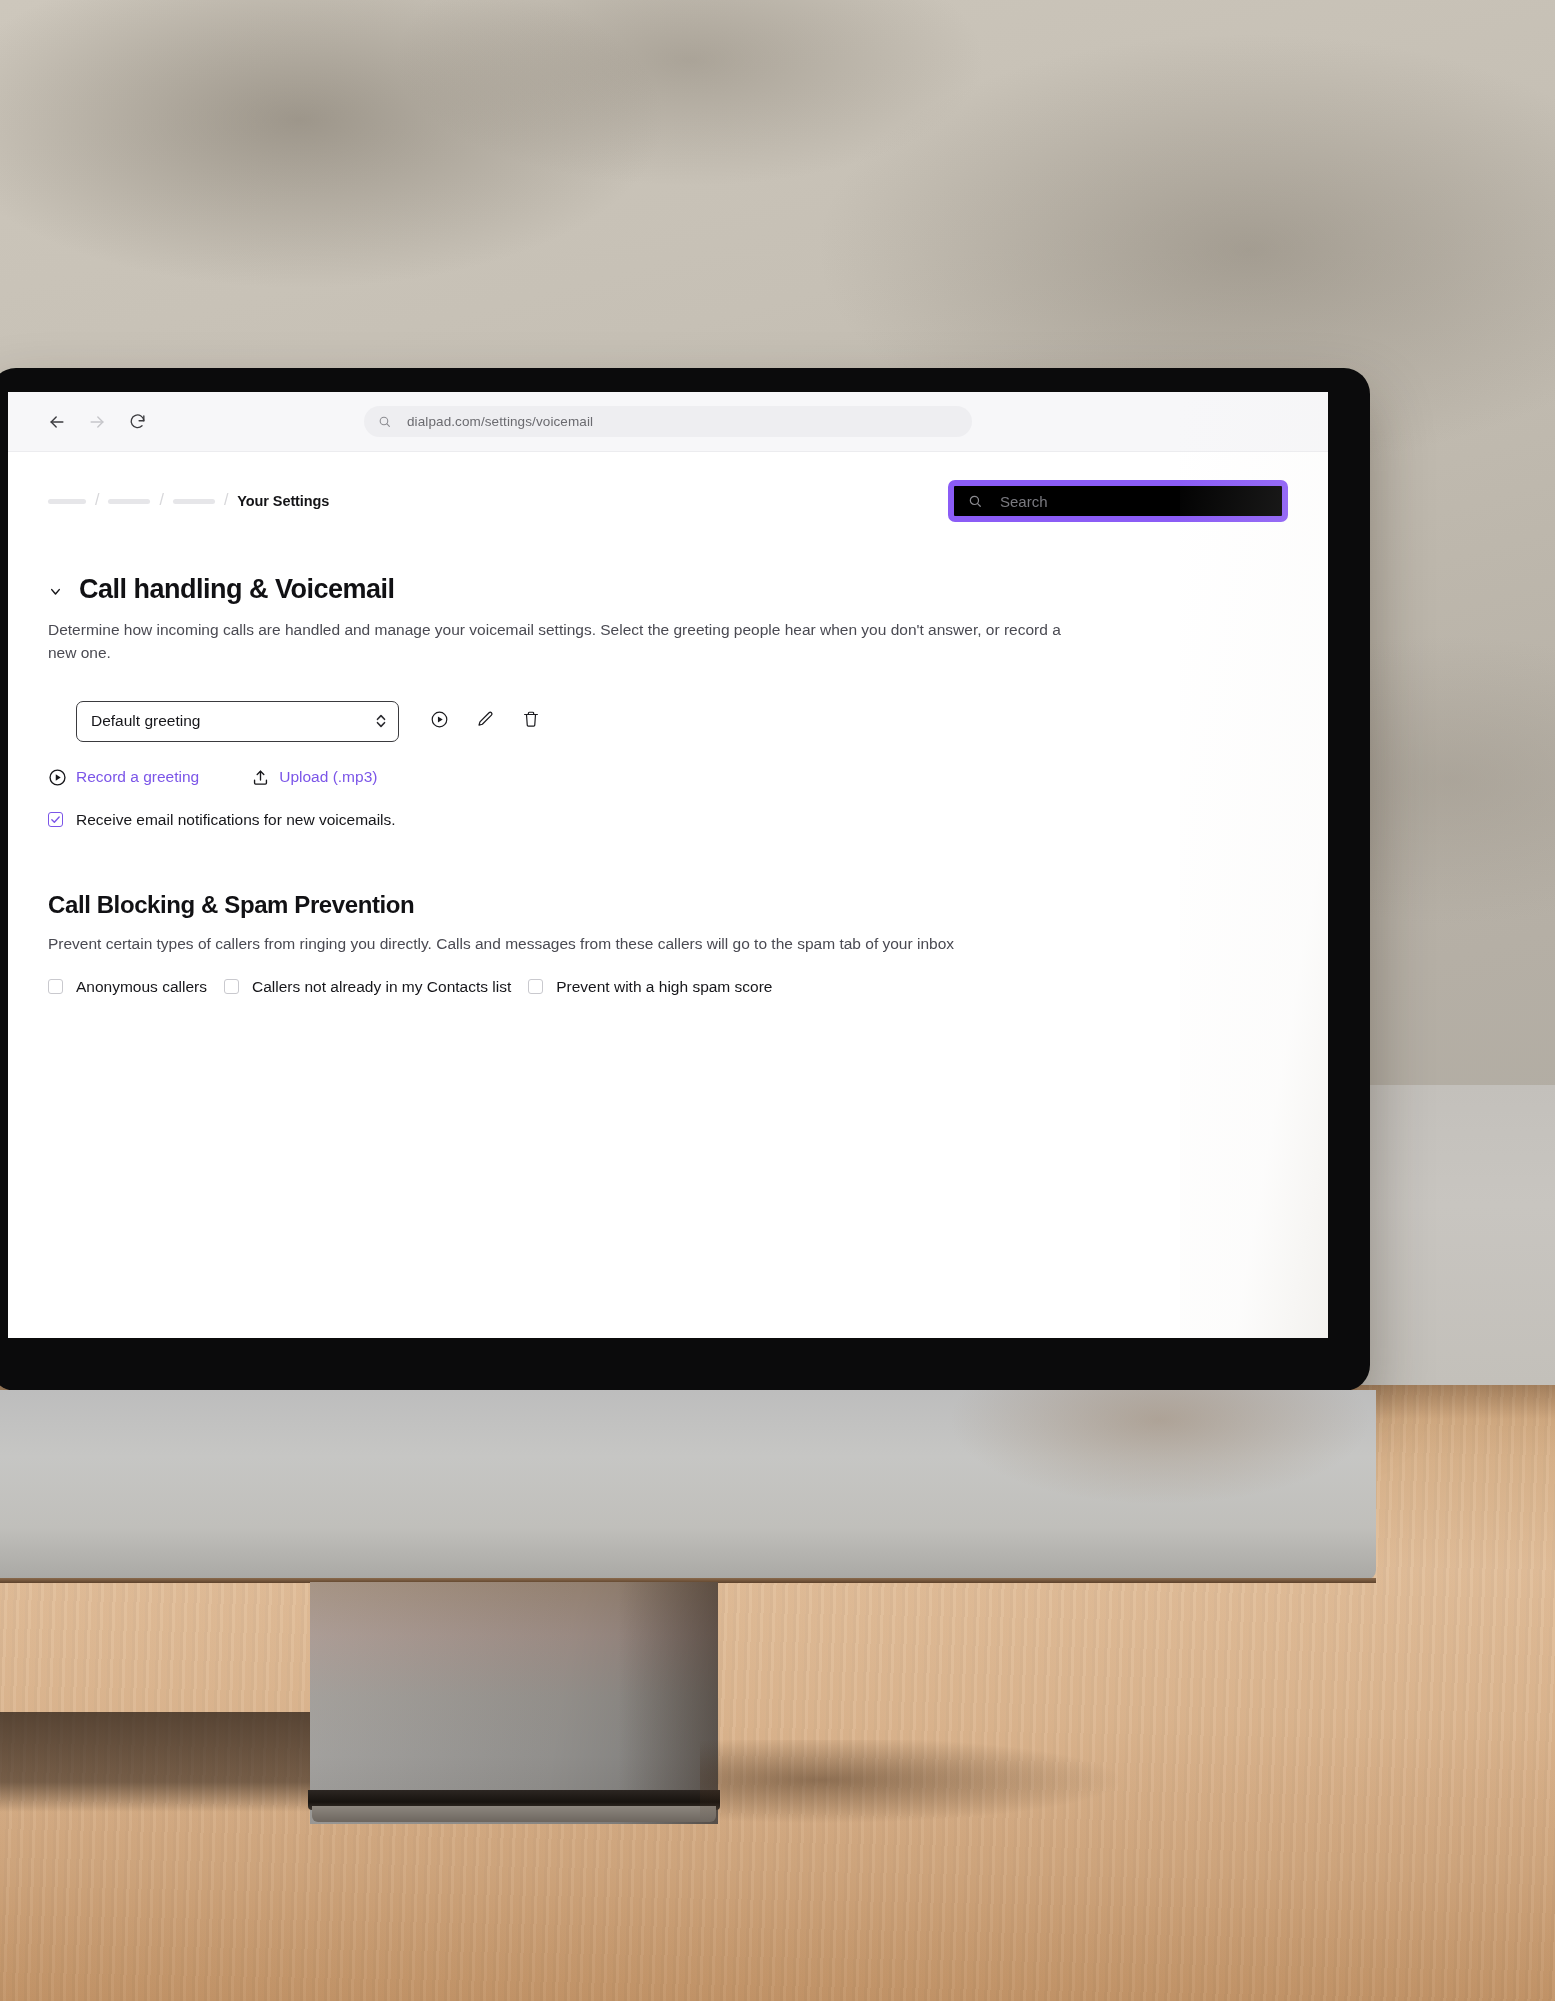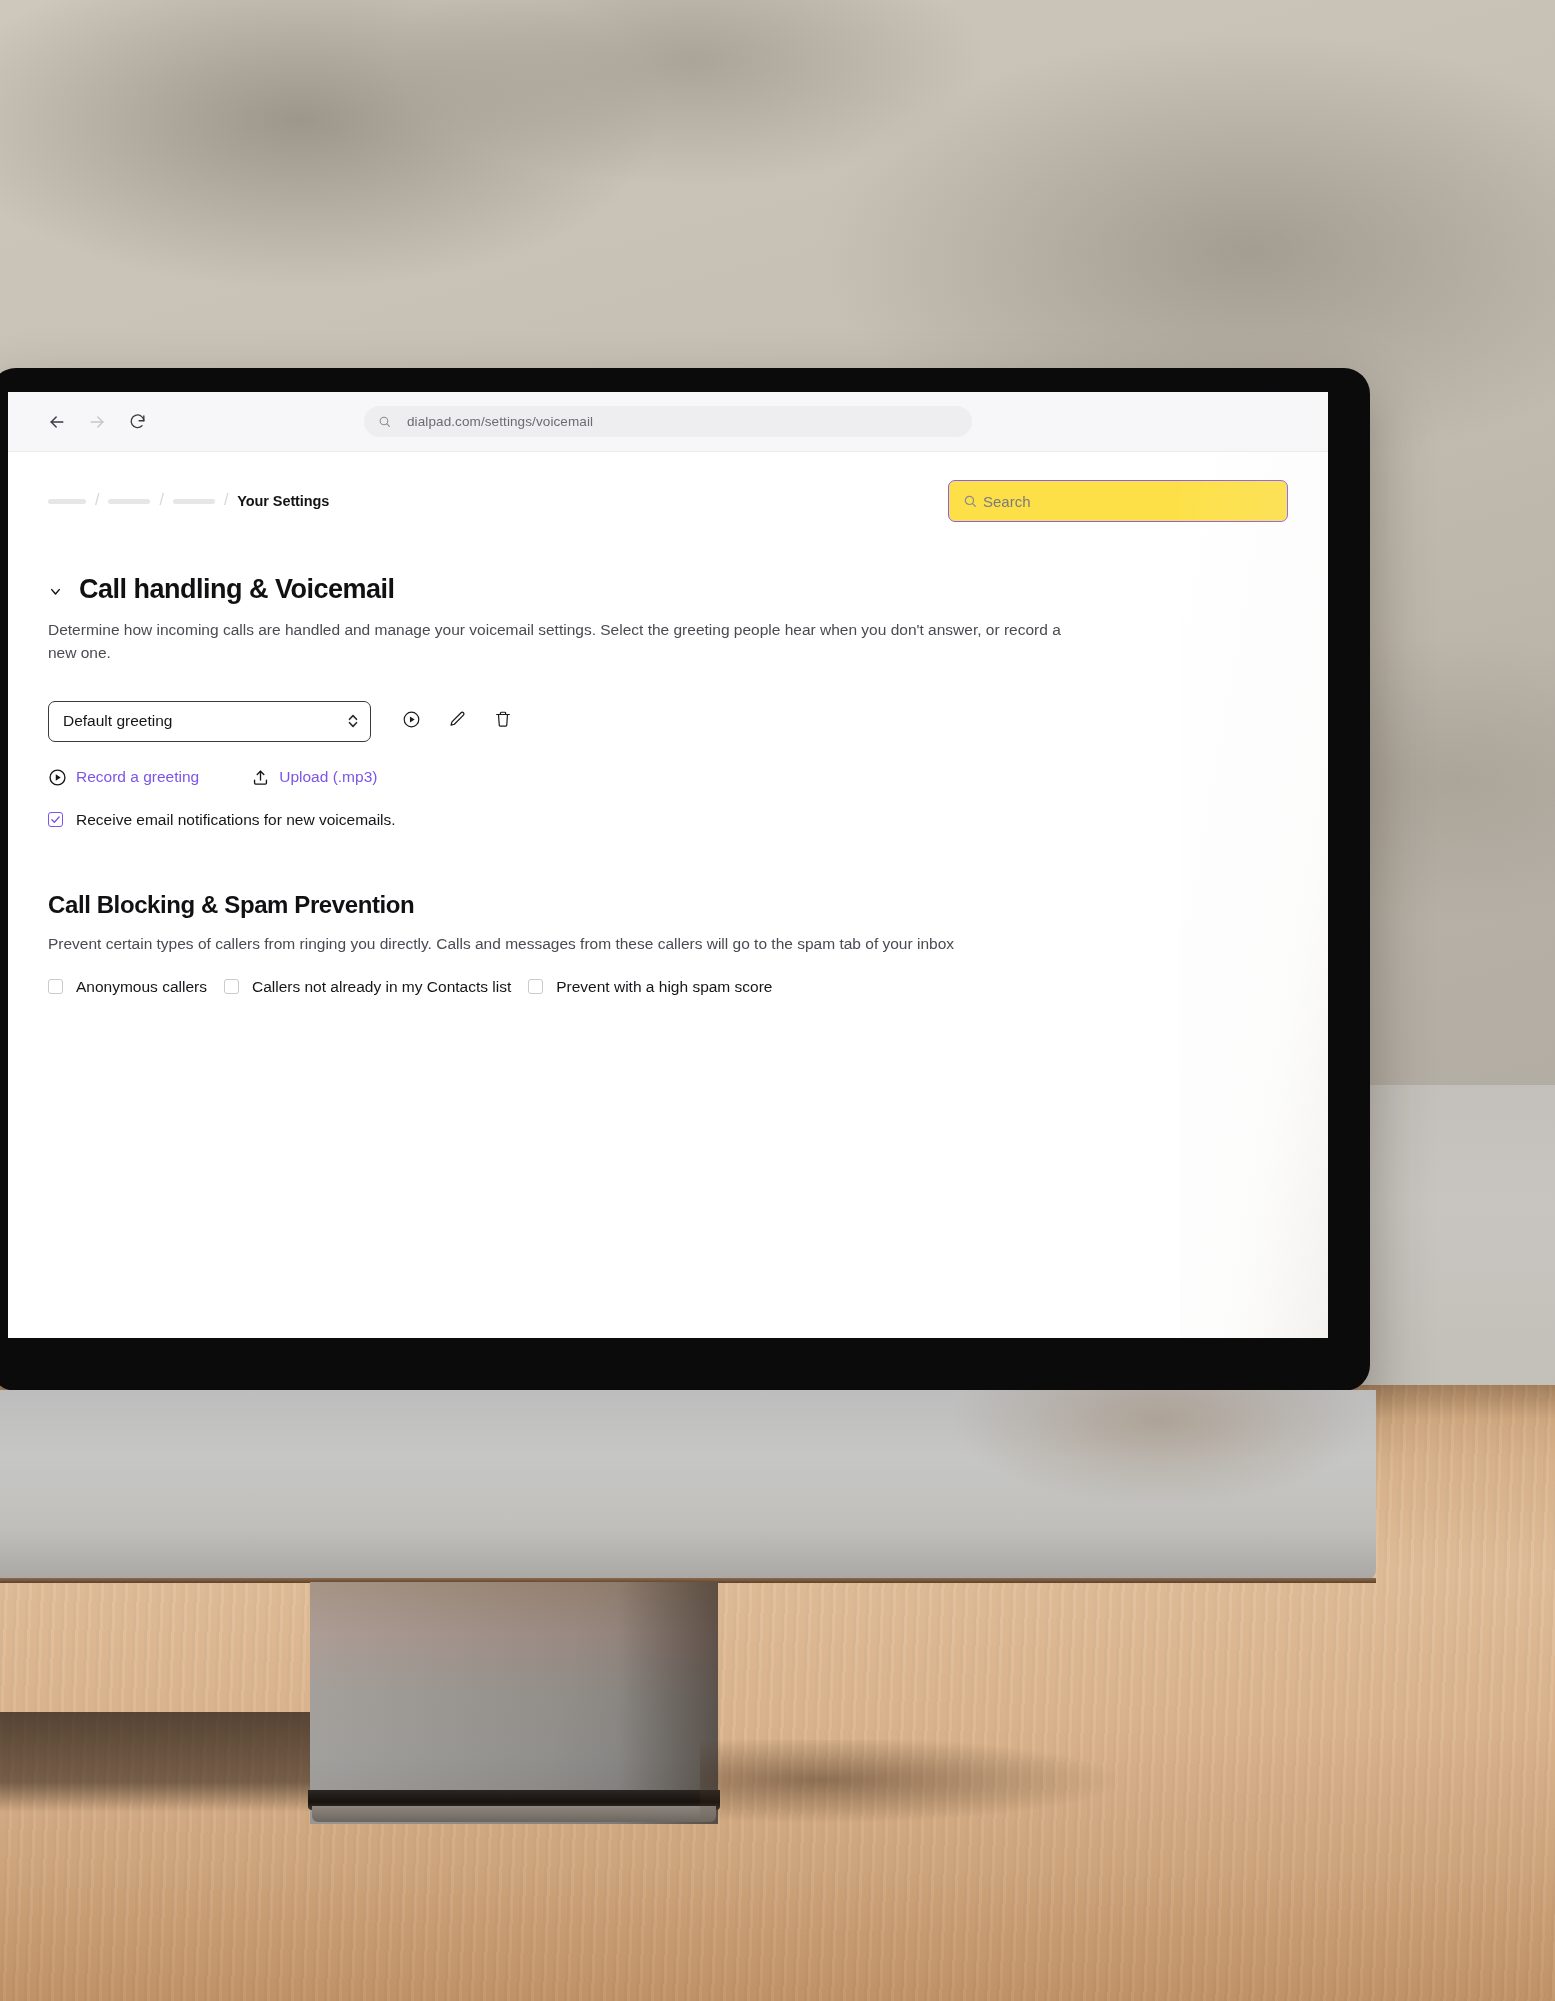--- a/index.html
+++ b/index.html
@@ -203,27 +203,27 @@
   .crumb-sep { color: #d7d7da; font-size: 16px; line-height: 1; padding-bottom: 2px; }
   .crumb-current {
     font-size: 14.5px;
     font-weight: 700;
     color: #141417;
     letter-spacing: -0.1px;
   }
 
   .search-box {
     width: 340px; height: 42px;
-    border: 1px solid #8b5cf6;
+    border: 6px solid #8b5cf6;
     border-radius: 7px;
     display: flex;
     align-items: center;
-    gap: 6px;
+    gap: 18px;
     padding: 0 14px;
-    background: #fde047;
+    background: #000000;
   }
   .search-box .ph { font-size: 15px; color: #7a7a80; }
   .search-box .ico { color: #8b8b90; display: flex; }
 
   .content { padding: 52px 40px 0 40px; }
 
   .sec-head {
     display: flex;
     align-items: center;
     gap: 16px;
@@ -247,20 +247,21 @@
     line-height: 1.48;
     color: #4a4a52;
     max-width: 1020px;
   }
 
   .greet-row {
     margin-top: 36px;
     display: flex;
     align-items: center;
     gap: 0;
+    margin-left: 28px;
   }
   .greet-select {
     position: relative;
     width: 323px; height: 41px;
     border: 1px solid #3a3a3e;
     border-radius: 7px;
     display: flex;
     align-items: center;
     padding: 0 14px;
     background: #fff;

